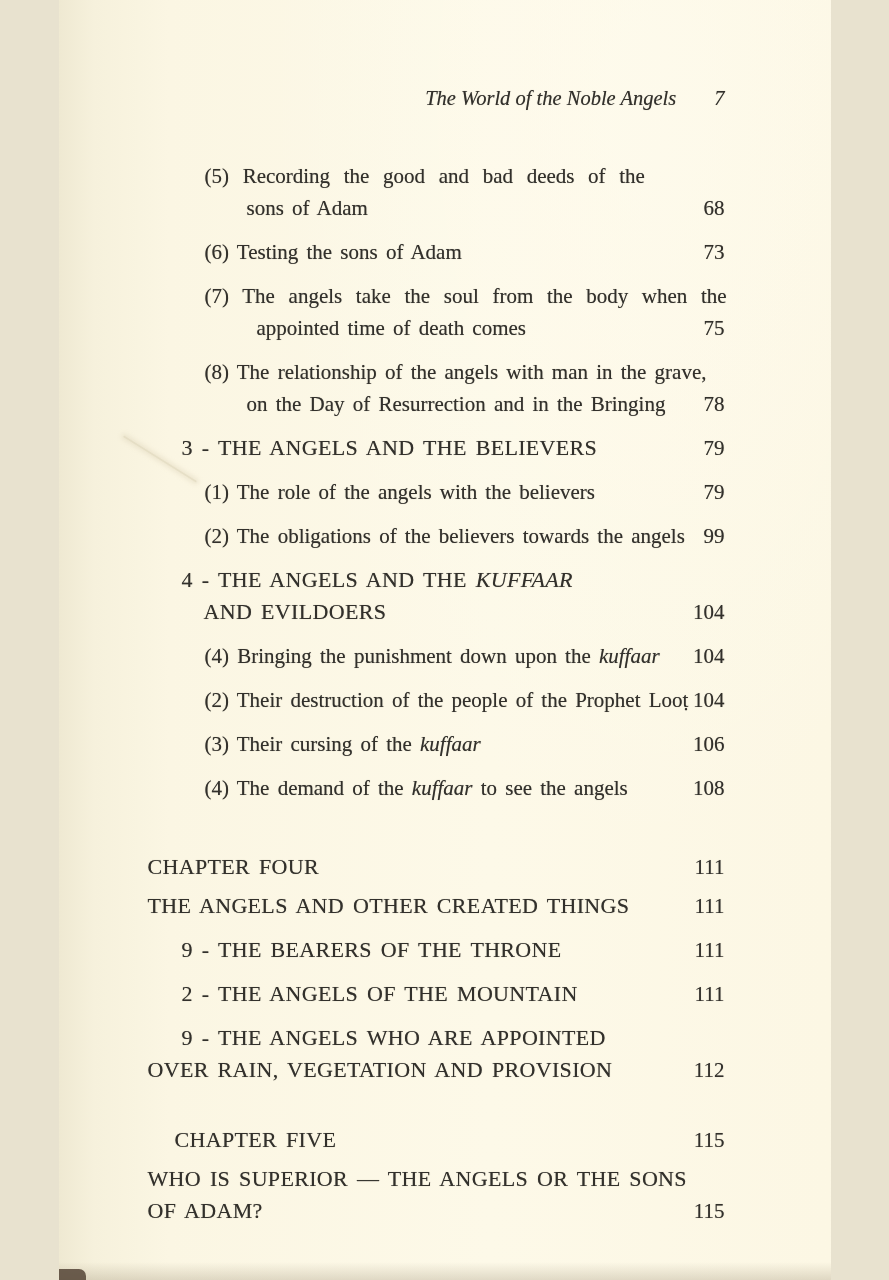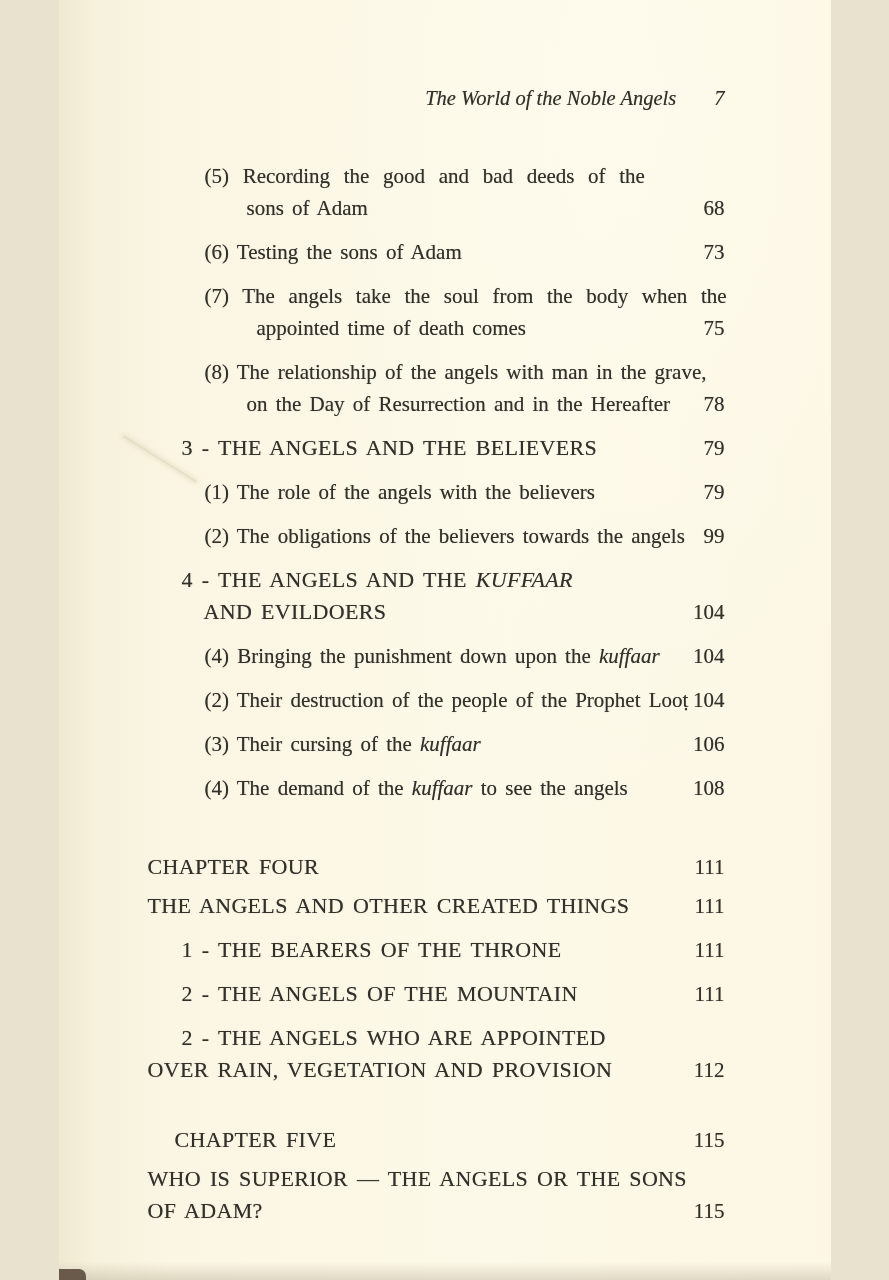--- a/index.html
+++ b/index.html
@@ -104,21 +104,21 @@
         <div class="entry item">
           <div class="entry-text">
             <div class="line wide"><span>(7) The angels take the soul from the body when the</span></div>
             <div class="line" style="margin-left: 52px;"><span>appointed time of death comes</span></div>
           </div>
           <div class="entry-page">75</div>
         </div>
         <div class="entry item">
           <div class="entry-text">
             <div class="line"><span>(8) The relationship of the angels with man in the grave,</span></div>
-            <div class="line" style="margin-left: 42px;"><span>on the Day of Resurrection and in the Hereafter</span></div>
+            <div class="line" style="margin-left: 42px;"><span>on the Day of Resurrection and in the Bringing</span></div>
           </div>
           <div class="entry-page">78</div>
         </div>
         <div class="entry section">
           <div class="entry-text caps">
             <div class="line"><span>3 - THE ANGELS AND THE BELIEVERS</span></div>
           </div>
           <div class="entry-page">79</div>
         </div>
         <div class="entry item">
@@ -171,33 +171,33 @@
           <div class="entry-page">111</div>
         </div>
         <div class="entry chapter tight">
           <div class="entry-text caps">
             <div class="line"><span>THE ANGELS AND OTHER CREATED THINGS</span></div>
           </div>
           <div class="entry-page">111</div>
         </div>
         <div class="entry section">
           <div class="entry-text caps">
-            <div class="line"><span>1 - THE BEARERS OF THE THRONE</span></div>
+            <div class="line"><span>9 - THE BEARERS OF THE THRONE</span></div>
           </div>
           <div class="entry-page">111</div>
         </div>
         <div class="entry section">
           <div class="entry-text caps">
             <div class="line"><span>2 - THE ANGELS OF THE MOUNTAIN</span></div>
           </div>
           <div class="entry-page">111</div>
         </div>
         <div class="entry section">
           <div class="entry-text caps">
-            <div class="line"><span>2 - THE ANGELS WHO ARE APPOINTED</span></div>
+            <div class="line"><span>9 - THE ANGELS WHO ARE APPOINTED</span></div>
             <div class="line" style="margin-left: -34px;"><span>OVER RAIN, VEGETATION AND PROVISION</span></div>
           </div>
           <div class="entry-page">112</div>
         </div>
         <div class="entry chapter break_sm">
           <div class="entry-text caps">
             <div class="line"><span>CHAPTER FIVE</span></div>
           </div>
           <div class="entry-page">115</div>
         </div>

